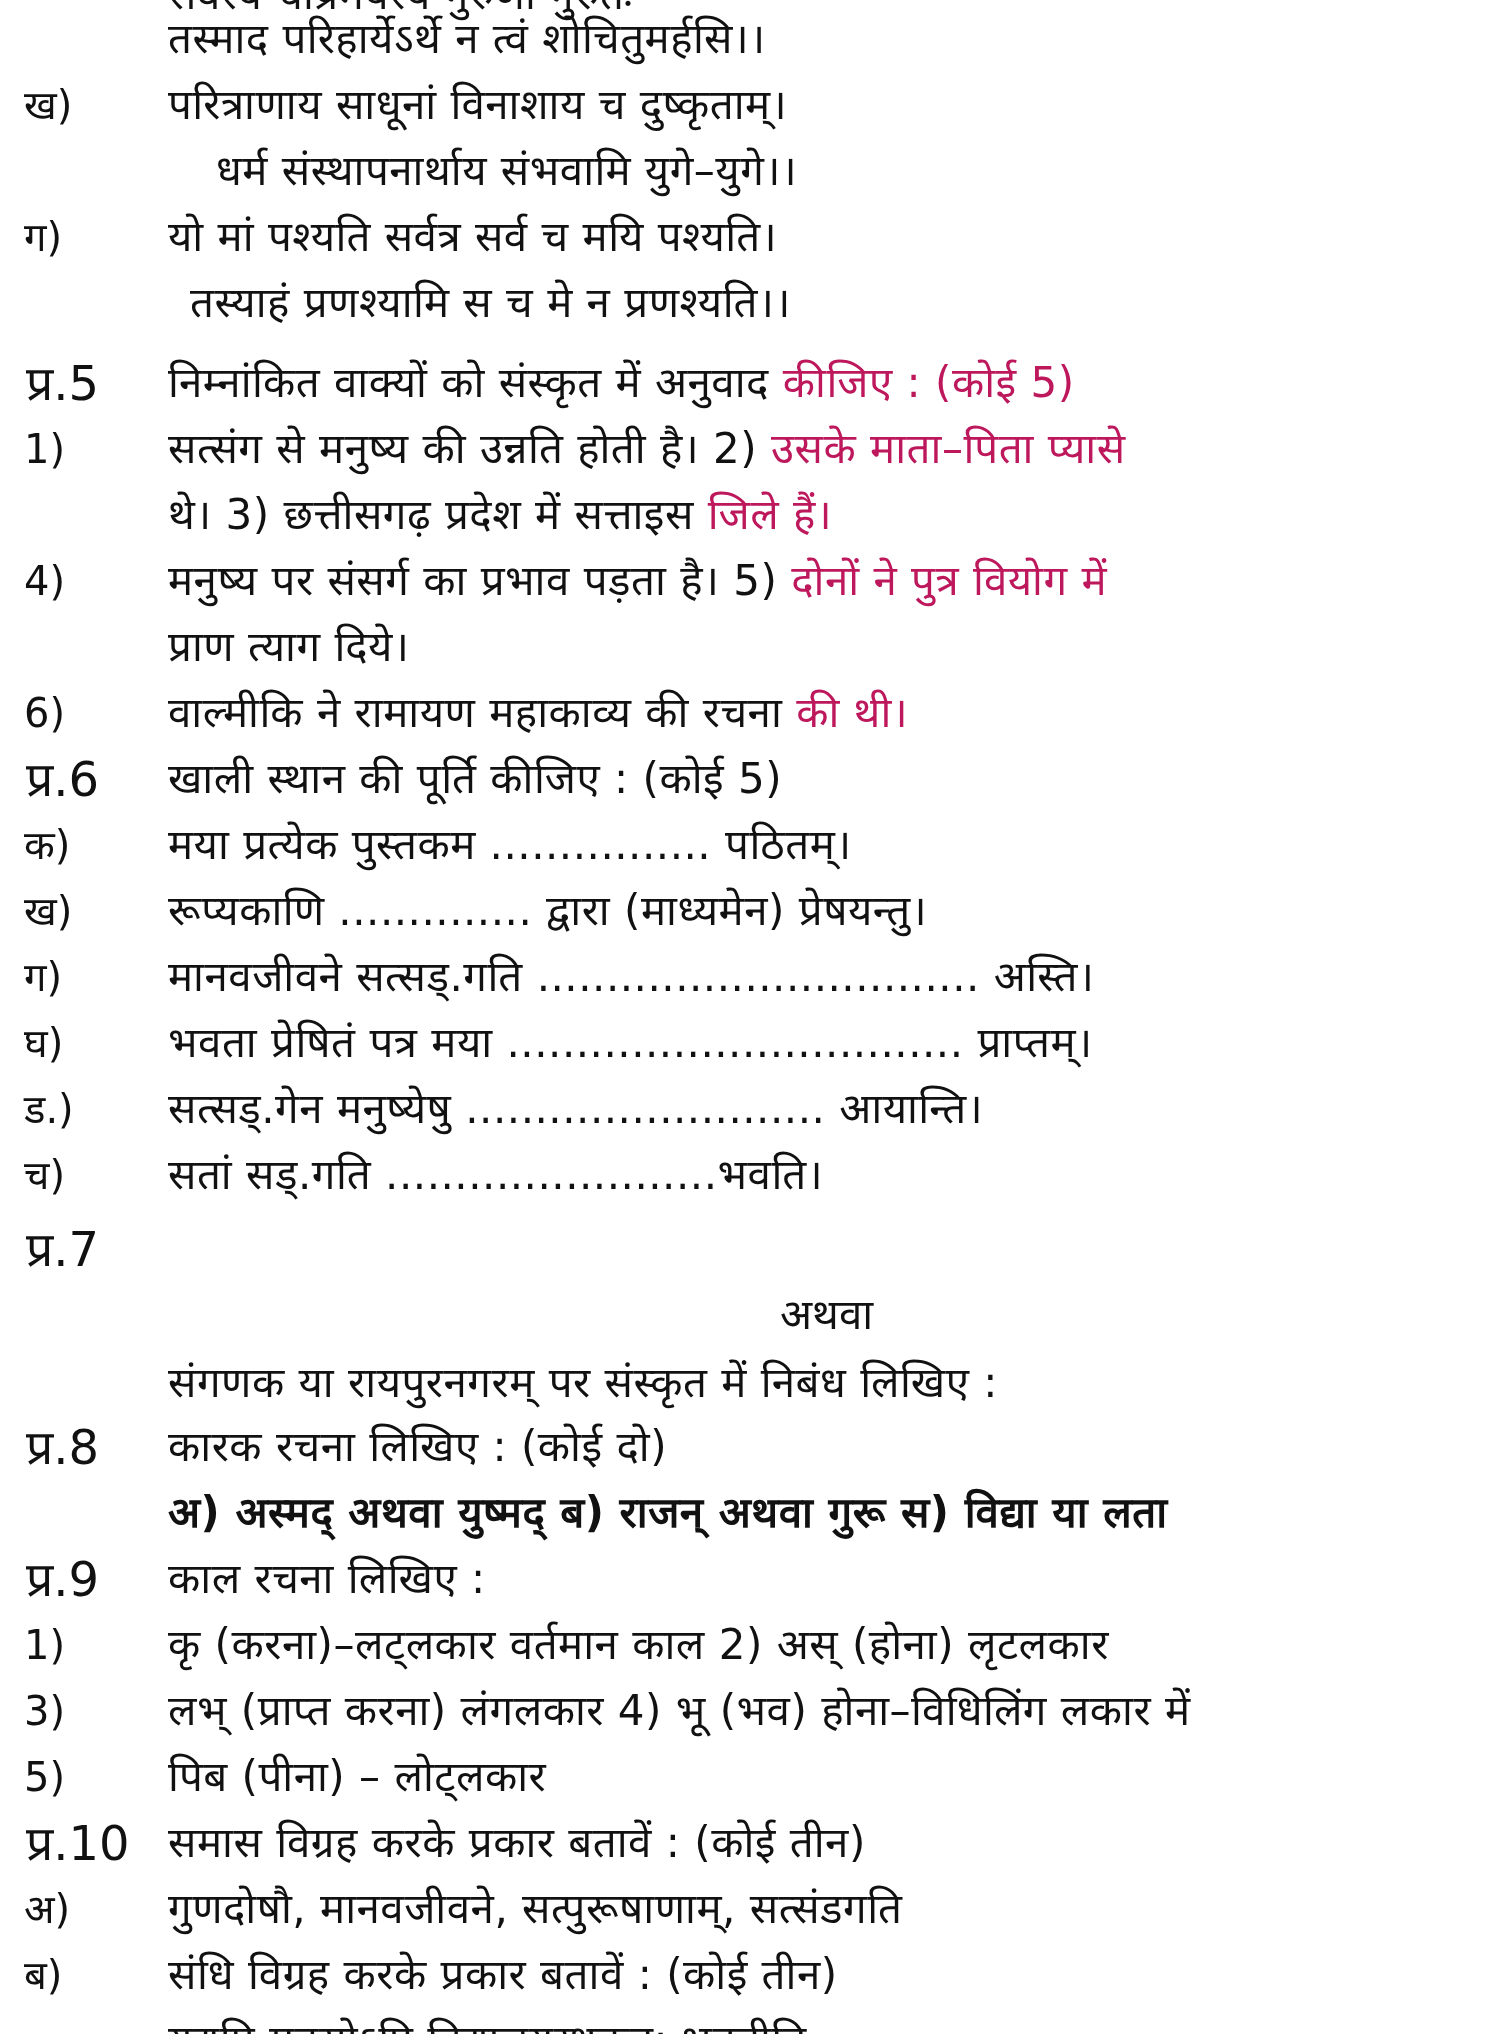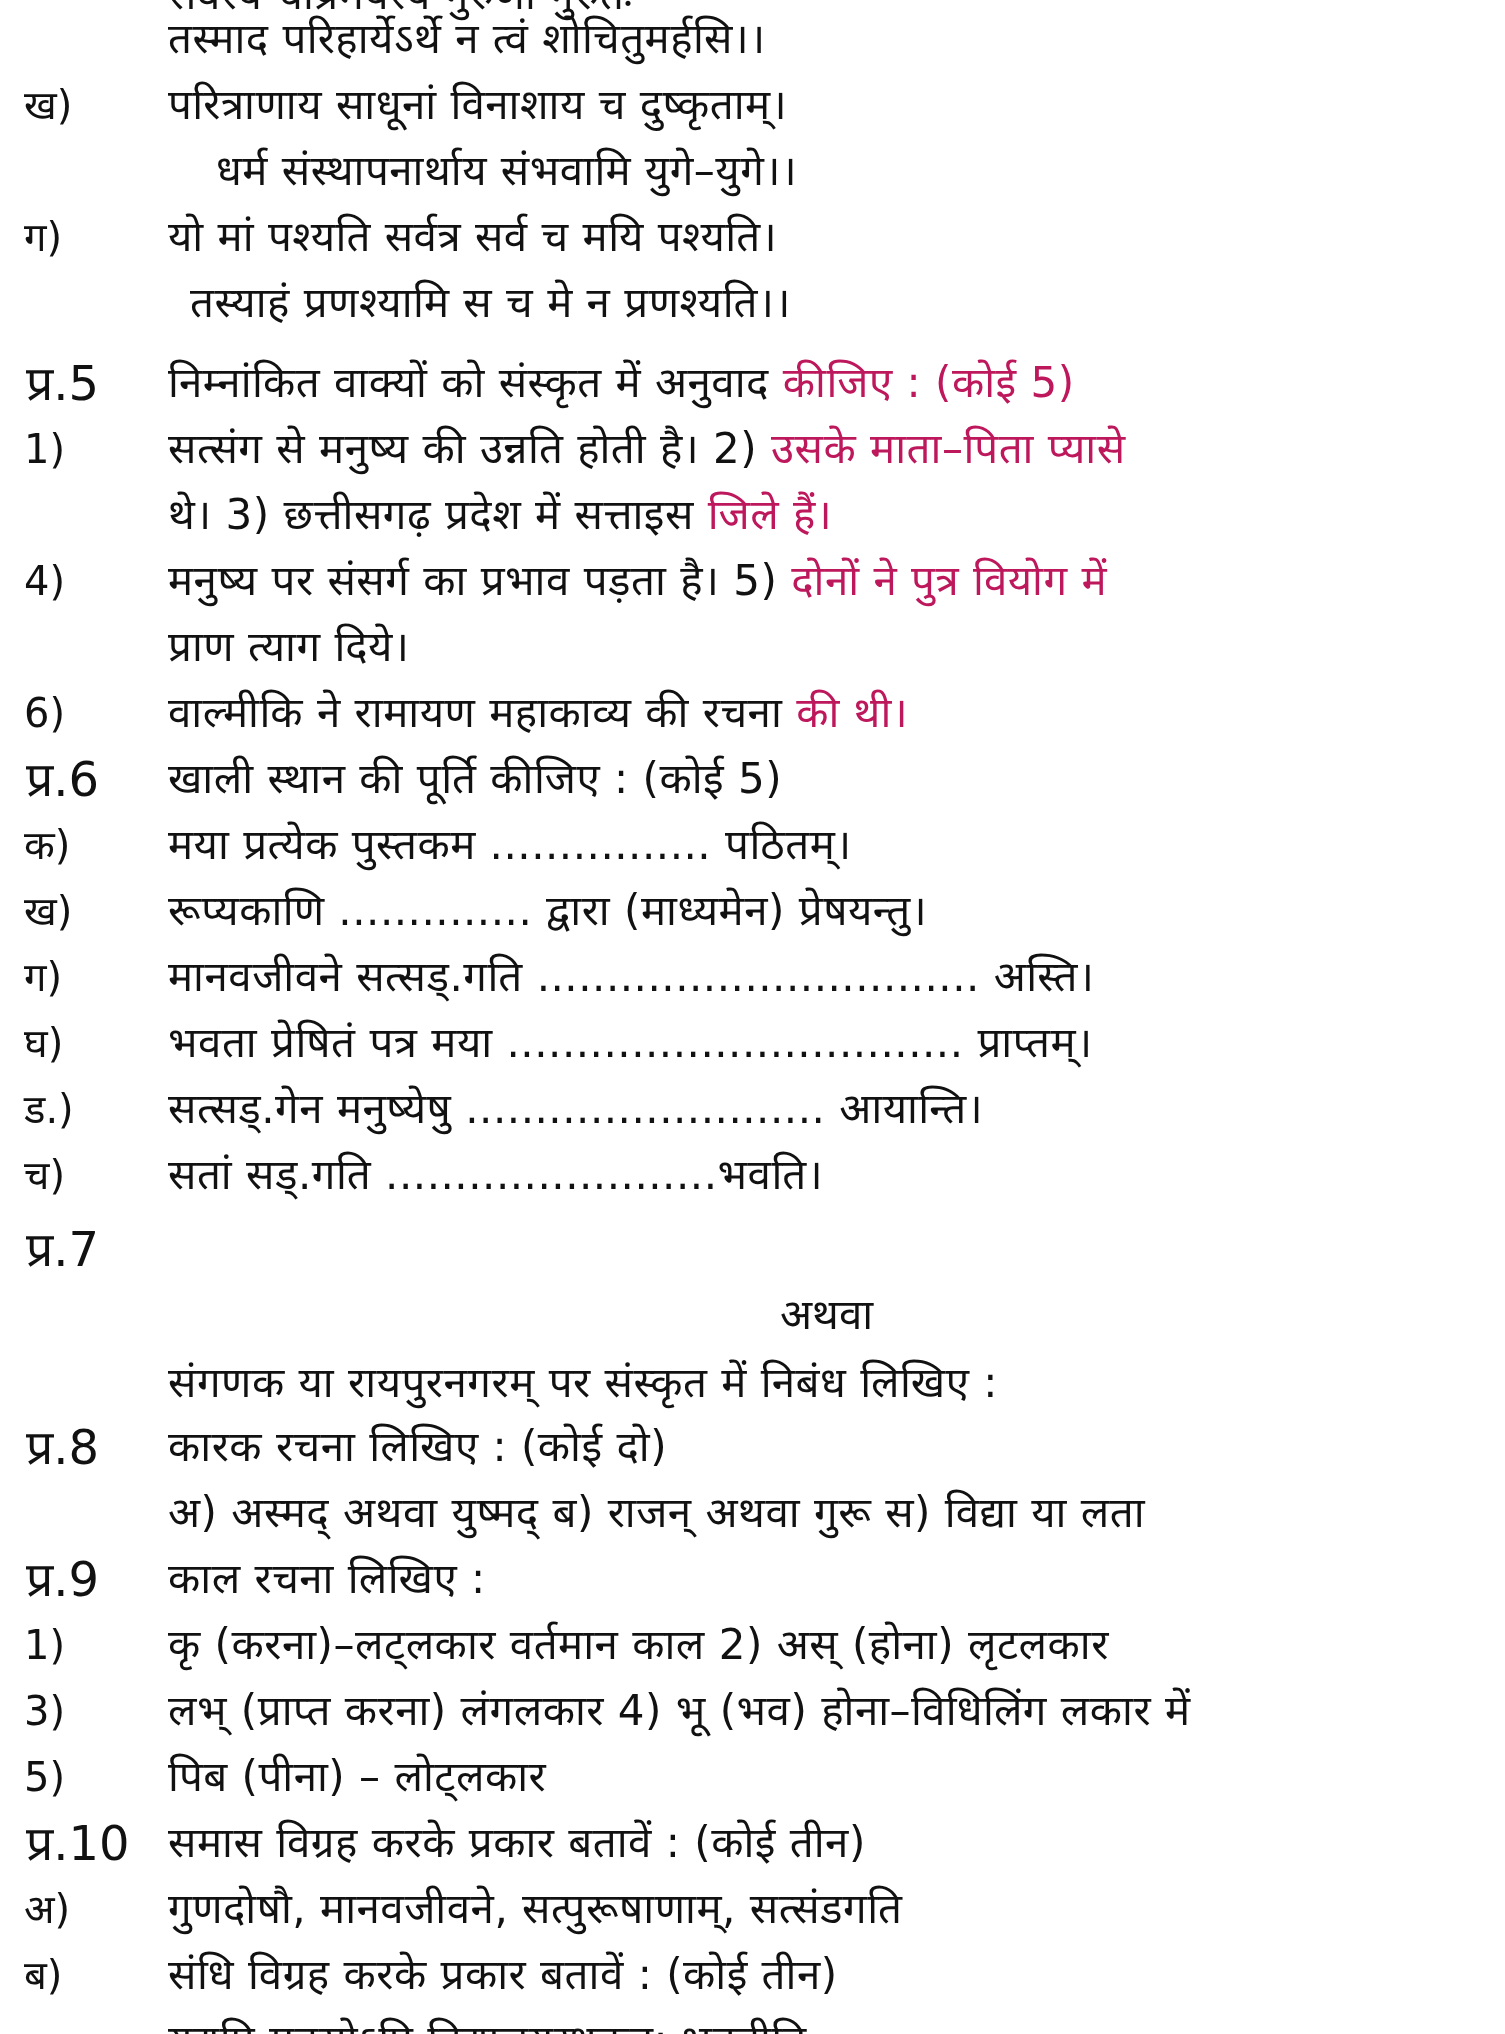--- a/index.html
+++ b/index.html
@@ -130,21 +130,21 @@
     <span class="center">अथवा</span>
   </div>
   <div class="line" style="top:1350px;">
     <span class="txt">संगणक या रायपुरनगरम् पर संस्कृत में निबंध लिखिए :</span>
   </div>
 
   <div class="line" style="top:1414px;">
     <span class="lbl q">प्र.8</span>
     <span class="txt">कारक रचना लिखिए : (कोई दो)</span>
   </div>
-  <div class="line" style="top:1480px;">
+  <div class="line" style="top:1480px;font-weight:bold;">
     <span class="txt">अ) अस्मद् अथवा युष्मद्  ब) राजन् अथवा गुरू स) विद्या या लता</span>
   </div>
 
   <div class="line" style="top:1546px;">
     <span class="lbl q">प्र.9</span>
     <span class="txt">काल रचना लिखिए :</span>
   </div>
   <div class="line" style="top:1612px;">
     <span class="lbl">1)</span>
     <span class="txt">कृ (करना)–लट्लकार वर्तमान काल  2) अस् (होना) लृटलकार</span>

